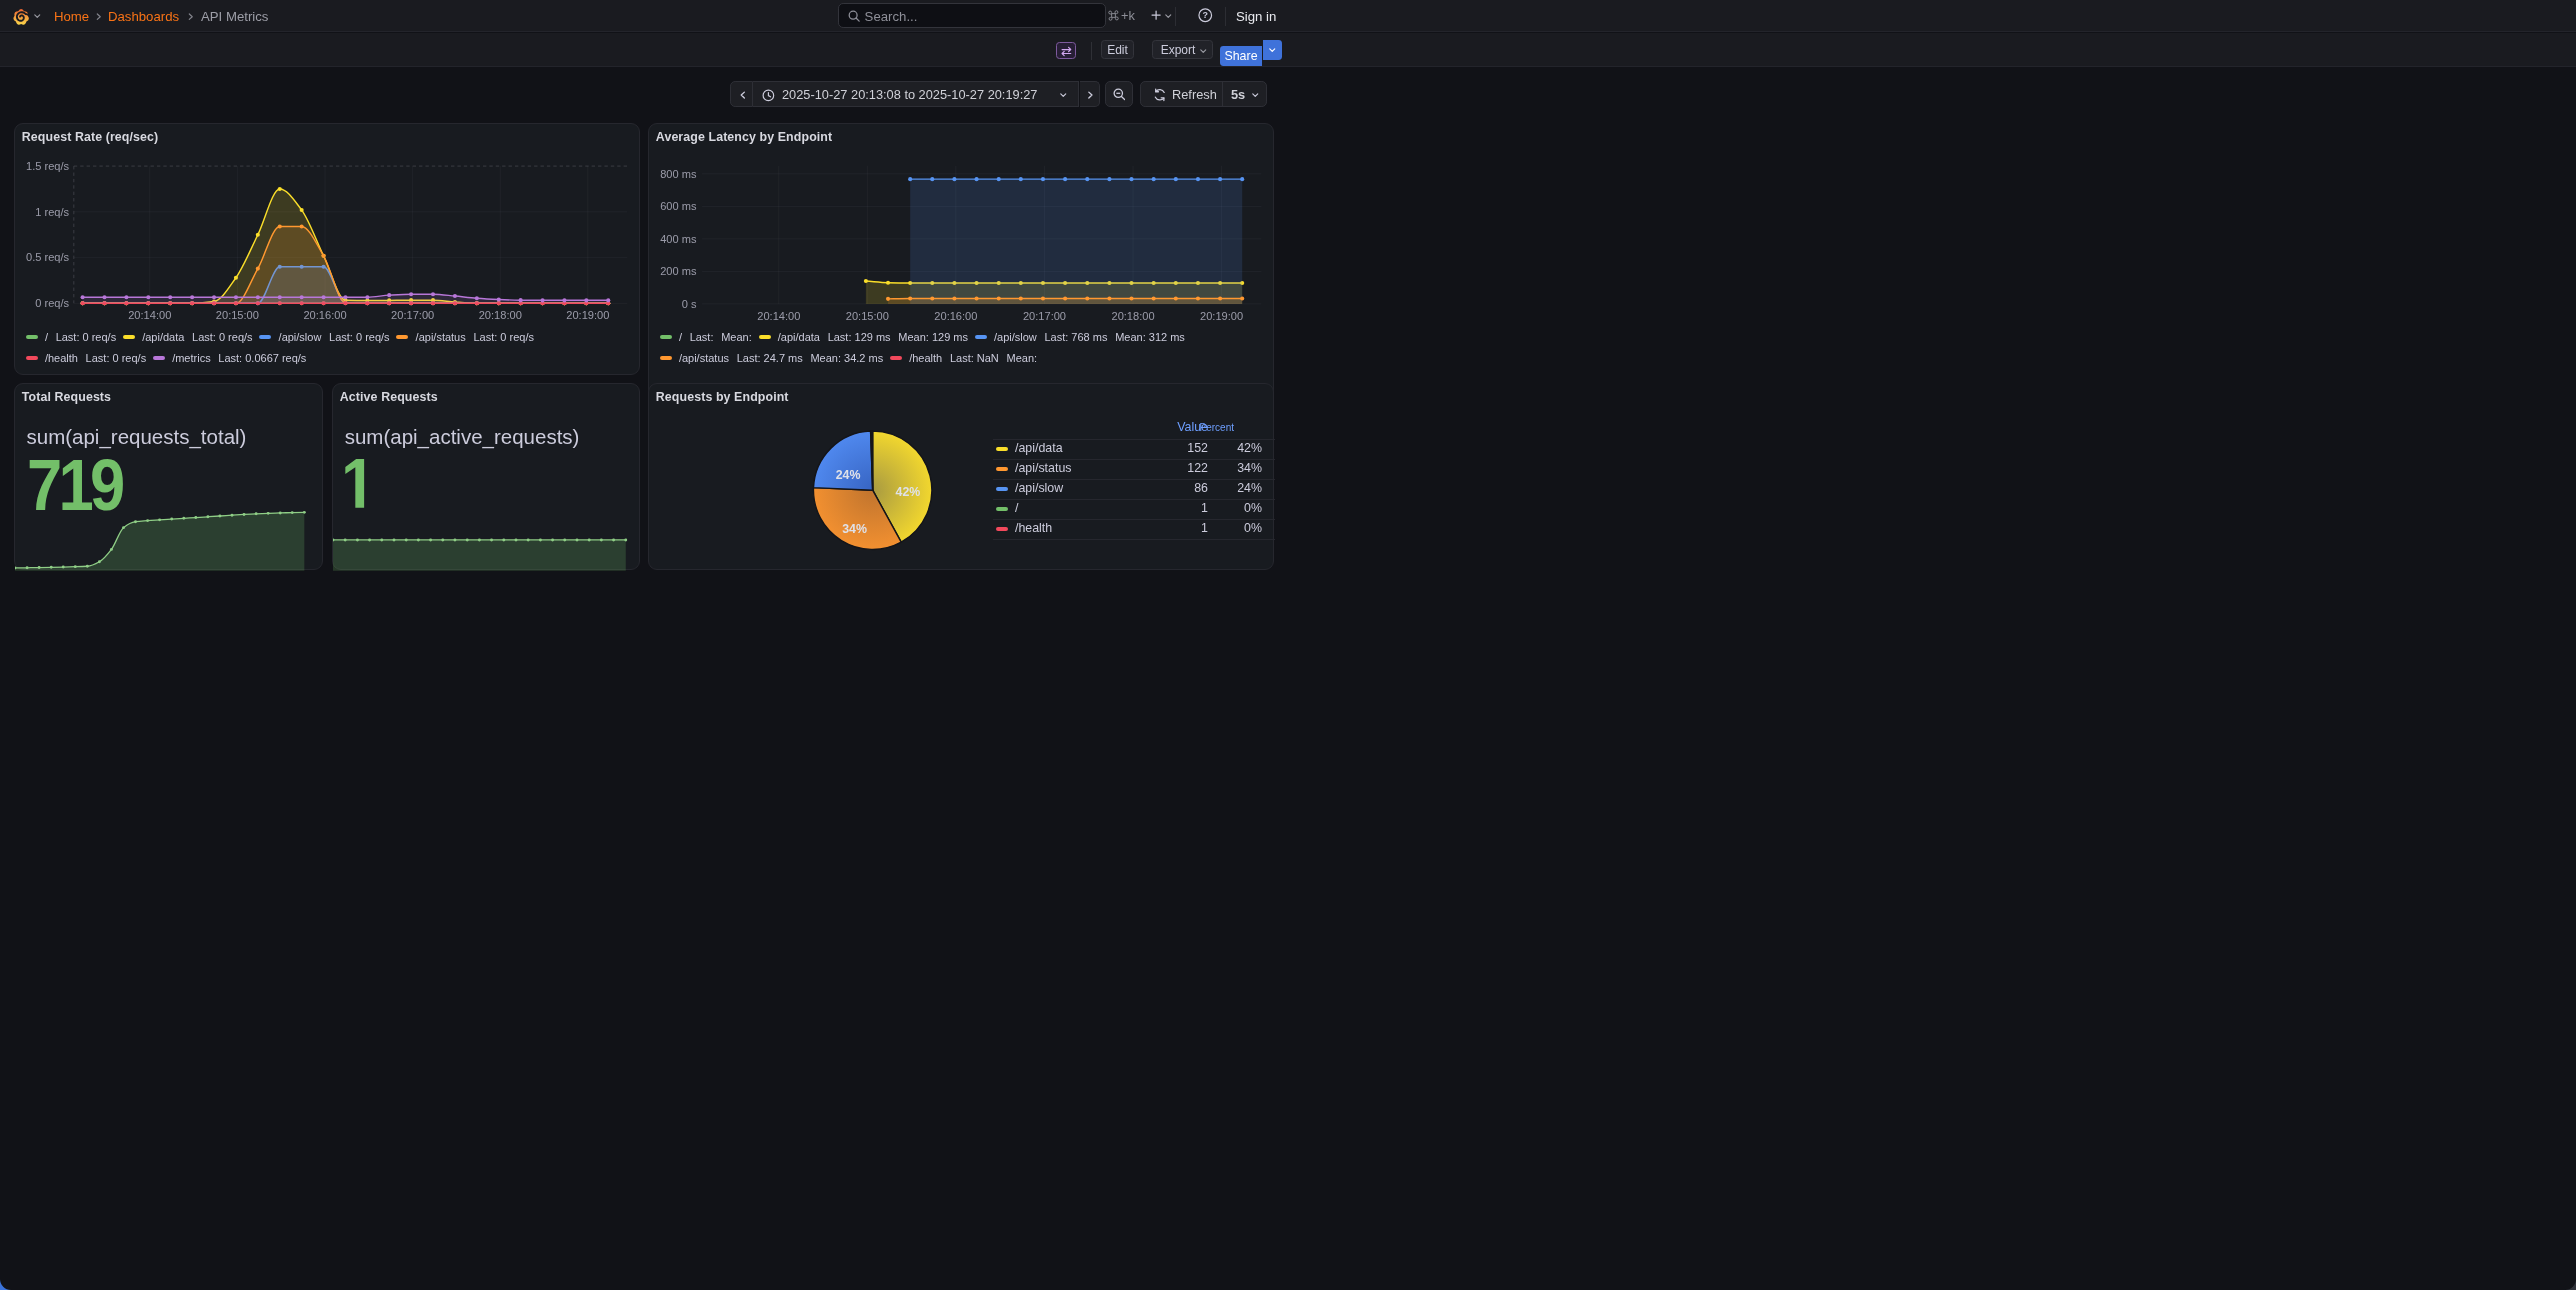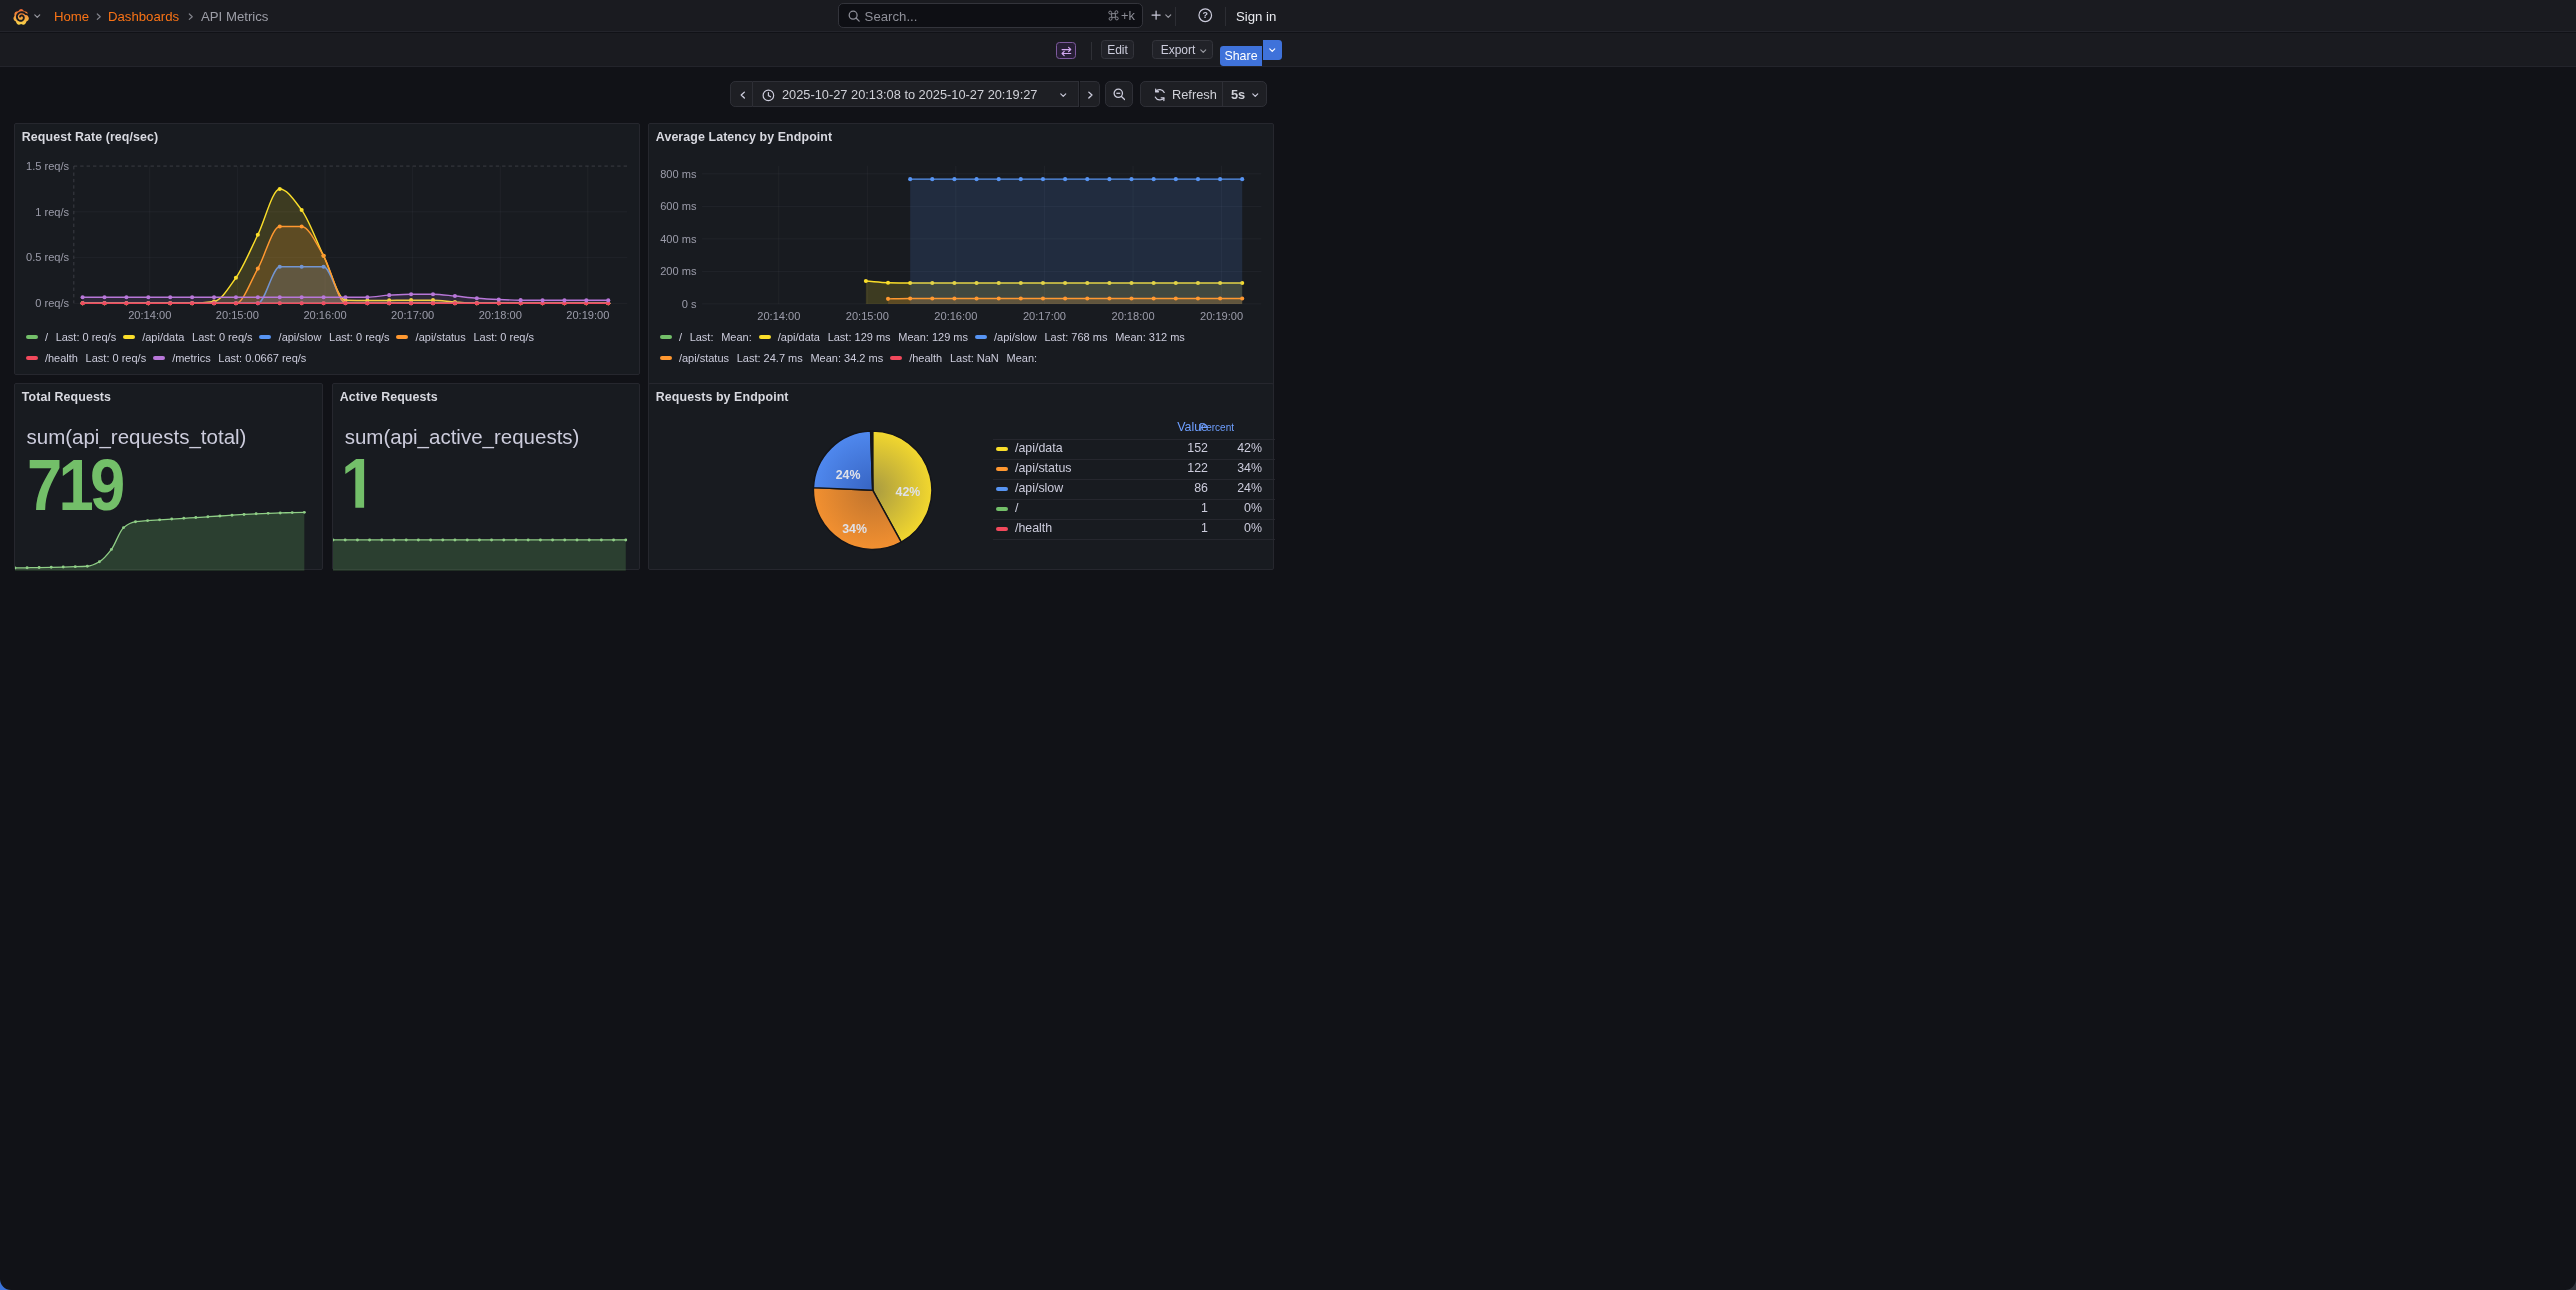--- a/index.html
+++ b/index.html
@@ -1,21 +1,21 @@
 <!DOCTYPE html>
 <html style="font-size:13.6px"><head><meta charset="utf-8"><style>
 * { margin:0; padding:0; box-sizing:border-box; }
 html,body { width:1288px; height:645px; background:#111217; font-family:"Liberation Sans",sans-serif; overflow:hidden; }
 .corner-bl { position:absolute; left:0; bottom:0; width:12.8px; height:15.3px; background:#3b73da; }
 .corner-br { position:absolute; right:0; bottom:0; width:10.2px; height:10.2px; background:#30323a; }
 .app { position:absolute; inset:0; background:#111217; border-radius:0 0 11px 11px; overflow:hidden; }
 .nav { position:absolute; left:0; top:0; width:100%; height:32px; background:#1a1b20; border-bottom:0.9px solid #23242b; }
 .toolbar { position:absolute; left:0; top:33px; width:100%; height:34px; background:#1a1b20; border-bottom:0.9px solid #23242b; }
 .bc { position:absolute; top:7.7px; font-size:13.2px; color:#f97316; font-weight:400; line-height:17px; }
-.panel { position:absolute; background:#181b20; border:0.9px solid #26272e; border-radius:2px; }
+.panel { position:absolute; background:#181b20; border:0.9px solid #26272e; border-radius:9px; }
 .ptitle { position:absolute; left:6.8px; top:4.7px; font-size:12.4px; font-weight:700; color:#d8d9e0; line-height:17px; letter-spacing:0.1px; }
 .lrow { position:absolute; left:10.7px; height:14.5px; display:flex; align-items:center; white-space:nowrap; font-size:11px; color:#ccccdc; }
 .li { display:inline-flex; align-items:center; margin-right:6.8px; }
 .li i { display:inline-block; width:12px; height:4.3px; border-radius:2.6px; margin-right:7.2px; }
 .li b { font-weight:400; }
 .lv { margin-left:7.7px; color:#ccccdc; }
 .btn { position:absolute; border:0.9px solid #33343b; background:#212228; border-radius:3.4px; color:#ccccdc; font-size:12px; display:flex; align-items:center; justify-content:center; }
 .tbtn { position:absolute; border:0.9px solid #2e2f36; background:#1e1f24; border-radius:5.1px; color:#d0d1d8; font-size:12.8px; display:flex; align-items:center; }
 .statname { position:absolute; font-size:20.5px; color:#ccccdc; line-height:25.6px; }
 .statval { position:absolute; font-size:72px; font-weight:700; color:#73BF69; line-height:68px; letter-spacing:-4.3px; transform:scaleX(0.88); transform-origin:0 0; }
@@ -39,21 +39,21 @@
       </svg>
     <span class="bc" style="left:54px">Home</span>
     <svg width="9.4" height="9.4" viewBox="0 0 12 12" style="position:absolute;left:94px;top:11.5px">
         <path d="M4.2 2.5 L8 6 L4.2 9.5" fill="none" stroke="#83848c" stroke-width="1.5" stroke-linecap="round" stroke-linejoin="round"></path>
       </svg>
     <span class="bc" style="left:108px">Dashboards</span>
     <svg width="9.4" height="9.4" viewBox="0 0 12 12" style="position:absolute;left:186px;top:11.5px">
         <path d="M4.2 2.5 L8 6 L4.2 9.5" fill="none" stroke="#83848c" stroke-width="1.5" stroke-linecap="round" stroke-linejoin="round"></path>
       </svg>
     <span class="bc" style="left:201px; color:#9d9ea7; font-weight:400">API Metrics</span>
-    <div style="position:absolute; left:838px; top:2.6px; width:305px; height:25px; background:#0e0f14; border:0.9px solid #33343b; border-radius:5.1px;">
+    <div style="position:absolute; left:838px; top:2.6px; width:268px; height:25px; background:#0e0f14; border:0.9px solid #33343b; border-radius:5.1px;">
       <svg width="12" height="12" viewBox="0 0 14 14" style="position:absolute;left:8.5px;top:6.4px">
           <circle cx="6" cy="6" r="4.6" fill="none" stroke="#8e8f98" stroke-width="1.5"></circle>
           <line x1="9.4" y1="9.4" x2="13" y2="13" stroke="#8e8f98" stroke-width="1.5" stroke-linecap="round"></line>
         </svg>
       <span style="position:absolute; left:25.6px; top:5.1px; font-size:13.2px; color:#8e8f98; line-height:15.3px">Search...</span>
       <svg width="11" height="11" viewBox="0 0 13 13" style="position:absolute;left:269px;top:6.4px">
           <path d="M4.3 4.3 V3 A1.7 1.7 0 1 0 2.6 4.7 H4.3 M8.7 4.3 H10 A1.7 1.7 0 1 0 8.3 2.6 V4.3 M8.7 8.7 V10 A1.7 1.7 0 1 0 10.4 8.3 H8.7 M4.3 8.7 H3 A1.7 1.7 0 1 0 4.7 10.4 V8.7 M4.3 4.3 H8.7 V8.7 H4.3 Z" fill="none" stroke="#8e8f98" stroke-width="1.1"></path>
         </svg>
       <span style="position:absolute; left:282px; top:4.7px; font-size:12.8px; color:#8e8f98">+k</span>
     </div>

